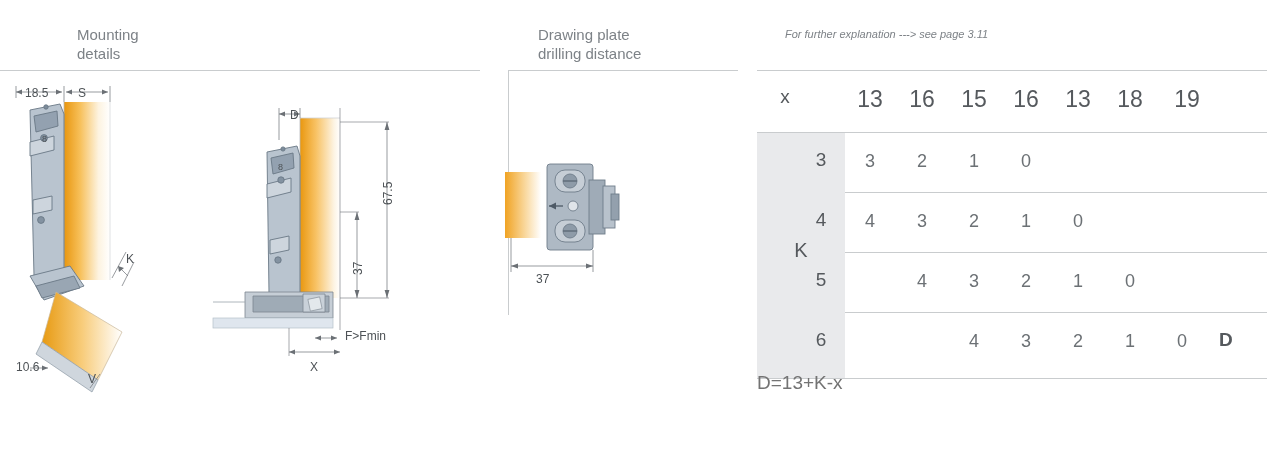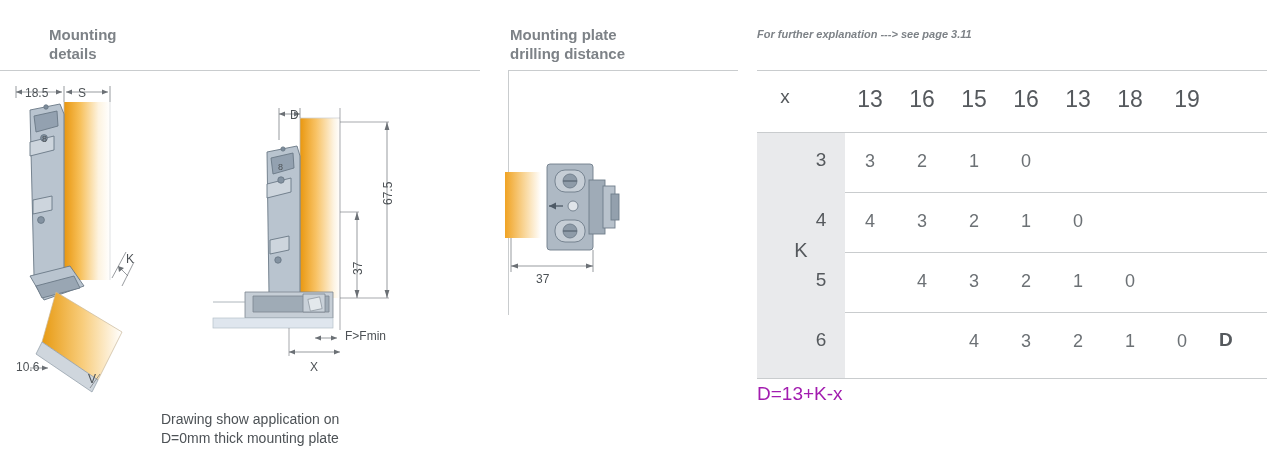--- a/index.html
+++ b/index.html
@@ -14,21 +14,22 @@
     overflow: hidden;
   }
   .page { position: relative; width: 1279px; height: 464px; }
 
   
   .col-head {
     position: absolute;
     font-size: 15px;
     color: #7d8287;
     line-height: 19px;
-    font-weight: bold;
+    font-weight: normal;
+    margin-left: 28px;
   }
   .col-head .l2 { display:block; }
   .head-rule {
     position: absolute;
     height: 1px;
     background: #c9ccce;
   }
   .subtitle-italic {
     font-style: italic;
     font-size: 11px;
@@ -103,22 +104,21 @@
     width: 40px;
     text-align: center;
     font-size: 18px;
     color: #6c7175;
   }
   .formula {
     position: absolute;
     left: 757px;
     top: 372px;
     font-size: 19px;
-    color: #a21caf;
-    margin-top: 11px;
+    color: #737373;
   }
   .dmark {
     position: absolute;
     font-size: 19px;
     font-weight: bold;
     color: #55595d;
   }
 
   
   .svgbox { position: absolute; }
@@ -127,21 +127,21 @@
 <body>
 
 <div class="page">
 
   <div class="col-head" style="left:49px; top:25px;">
     <span>Mounting</span>
     <span class="l2">details</span>
   </div>
 
   <div class="col-head" style="left:510px; top:25px;">
-    <span>Mounting plate</span>
+    <span>Drawing plate</span>
     <span class="l2">drilling distance</span>
   </div>
 
   <div class="col-head" style="left:757px; top:25px;">
     <span class="l2 subtitle-italic">For further explanation ---&gt; see page 3.11</span>
   </div>
 
   <div class="head-rule" style="left:0px; top:70px; width:480px;"></div>
   <div class="head-rule" style="left:508px; top:70px; width:230px;"></div>
   <div class="head-rule" style="left:757px; top:70px; width:510px;"></div>
@@ -285,22 +285,21 @@
   </div>
 
   <div class="draw-label" style="left:290px; top:108px;">D</div>
   <div class="draw-label sm" style="left:278px; top:162px; font-size:9px;">8</div>
   <div class="draw-label" style="left:381px; top:205px; transform:rotate(-90deg); transform-origin:left top;">67.5</div>
   <div class="draw-label" style="left:351px; top:275px; transform:rotate(-90deg); transform-origin:left top;">37</div>
   <div class="draw-label" style="left:345px; top:329px;">F&gt;Fmin</div>
   <div class="draw-label" style="left:310px; top:360px;">X</div>
 
   <div class="cap" style="left:161px; top:410px;">
-    <span>Drawing show application on</span><br>
-    <span>D=0mm thick mounting plate</span>
+    <br>
   </div>
 
   <div class="svgbox" style="left:505px; top:140px; width:160px; height:190px;">
     <svg width="160" height="190" viewBox="0 0 160 190">
       <defs>
         <linearGradient id="goldD" x1="0" y1="0" x2="1" y2="0">
           <stop offset="0%" stop-color="#f0a323"></stop>
           <stop offset="55%" stop-color="#f9d79b"></stop>
           <stop offset="100%" stop-color="#ffffff"></stop>
         </linearGradient>

